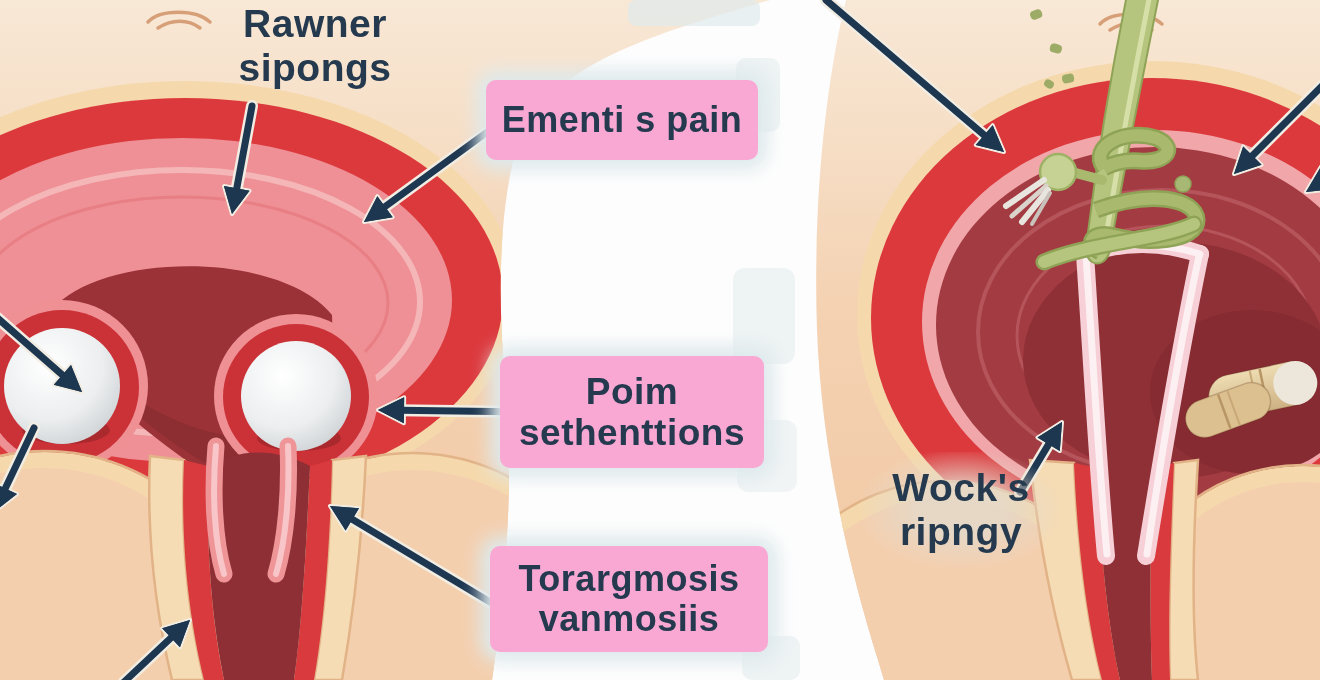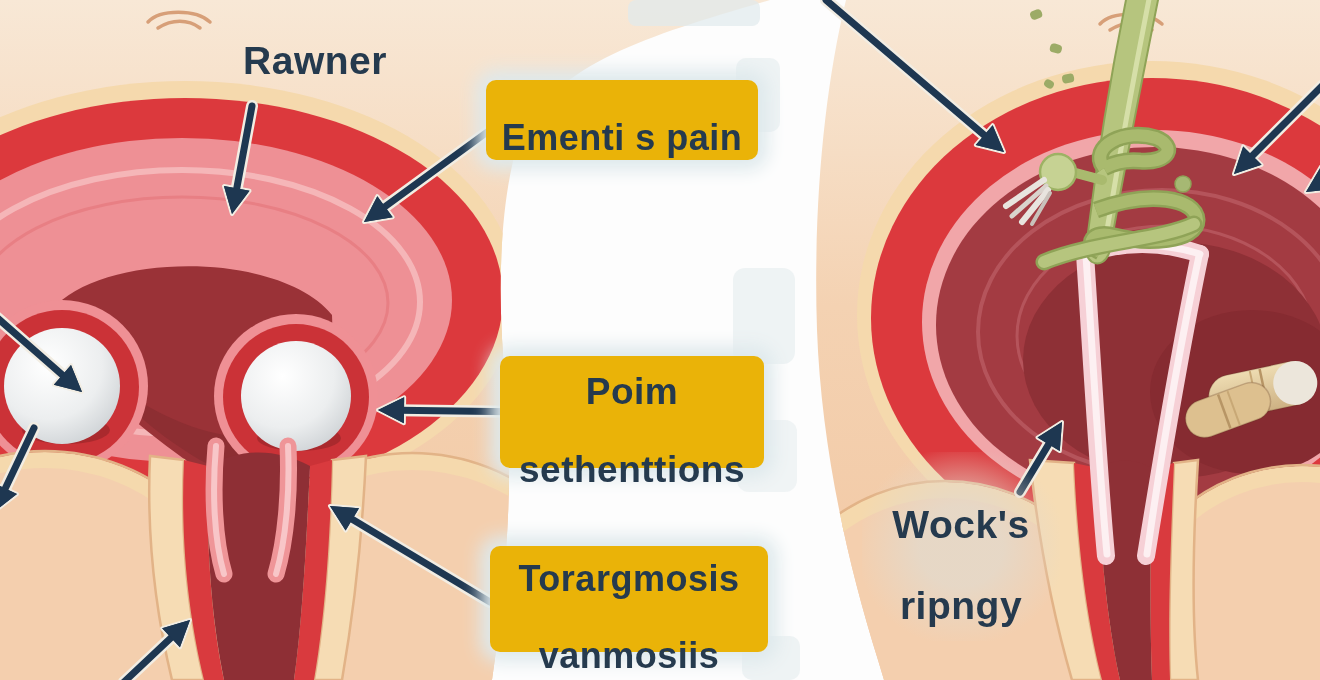--- a/index.html
+++ b/index.html
@@ -5,23 +5,23 @@
   html,body{margin:0;padding:0;background:#ffffff;}
   .stage{
     position:relative;width:1320px;height:680px;overflow:hidden;
     background:#fdfdfd;font-family:"Liberation Sans",sans-serif;
   }
   .stage svg{position:absolute;left:0;top:0;}
   .lbl{
     position:absolute;font-weight:700;color:#253a4e;text-align:center;
     line-height:1.12;letter-spacing:.5px;z-index:5;
   }
-  .lbl span{display:block;margin-top:37px;}
+  .lbl span{display:block;}
   .box{
-    background:#eab308;border-radius:10px;
+    background:#f9a8d4;border-radius:10px;
     box-shadow:0 0 18px 10px #dee9ec;
     display:flex;flex-direction:column;justify-content:center;align-items:center;
   }
   .halo{
     background:radial-gradient(ellipse at center, rgba(228,217,202,.85) 30%, rgba(228,217,202,0) 75%);
     padding:14px 10px;
   }
   #lbl-rawner{left:220px;top:2px;width:190px;font-size:39px;}
   #lbl-ementi{left:486px;top:80px;width:272px;height:80px;font-size:36px;}
   #lbl-poim{left:500px;top:356px;width:264px;height:112px;font-size:37px;}
@@ -265,20 +265,21 @@
           <line x1="1020" y1="492" x2="1051.7100848914495" y2="439.14985851425087" stroke="#f2ede3" stroke-width="12" stroke-linecap="round"></line>
           <polygon points="1062,422 1059.7705183931473,450.98326088908397 1037.4757023246214,437.6063712479683" fill="#1e3751" stroke="#f2ede3" stroke-width="4" stroke-linejoin="round" paint-order="stroke"></polygon>
           <line x1="1020" y1="492" x2="1050.6810933805943" y2="440.86484436567594" stroke="#1e3751" stroke-width="7" stroke-linecap="round"></line>
           <polygon points="1062,422 1059.7705183931473,450.98326088908397 1037.4757023246214,437.6063712479683" fill="#1e3751"></polygon>
         </g>
       </g>
 </svg>
 
 <div class="lbl" id="lbl-rawner">
   <span>Rawner</span>
+  <span>sipongs</span>
 </div>
 
 <div class="lbl box" id="lbl-ementi">
   <span>Ementi s pain</span>
 </div>
 
 <div class="lbl box" id="lbl-poim">
   <span>Poim</span>
   <span>sethenttions</span>
 </div>

